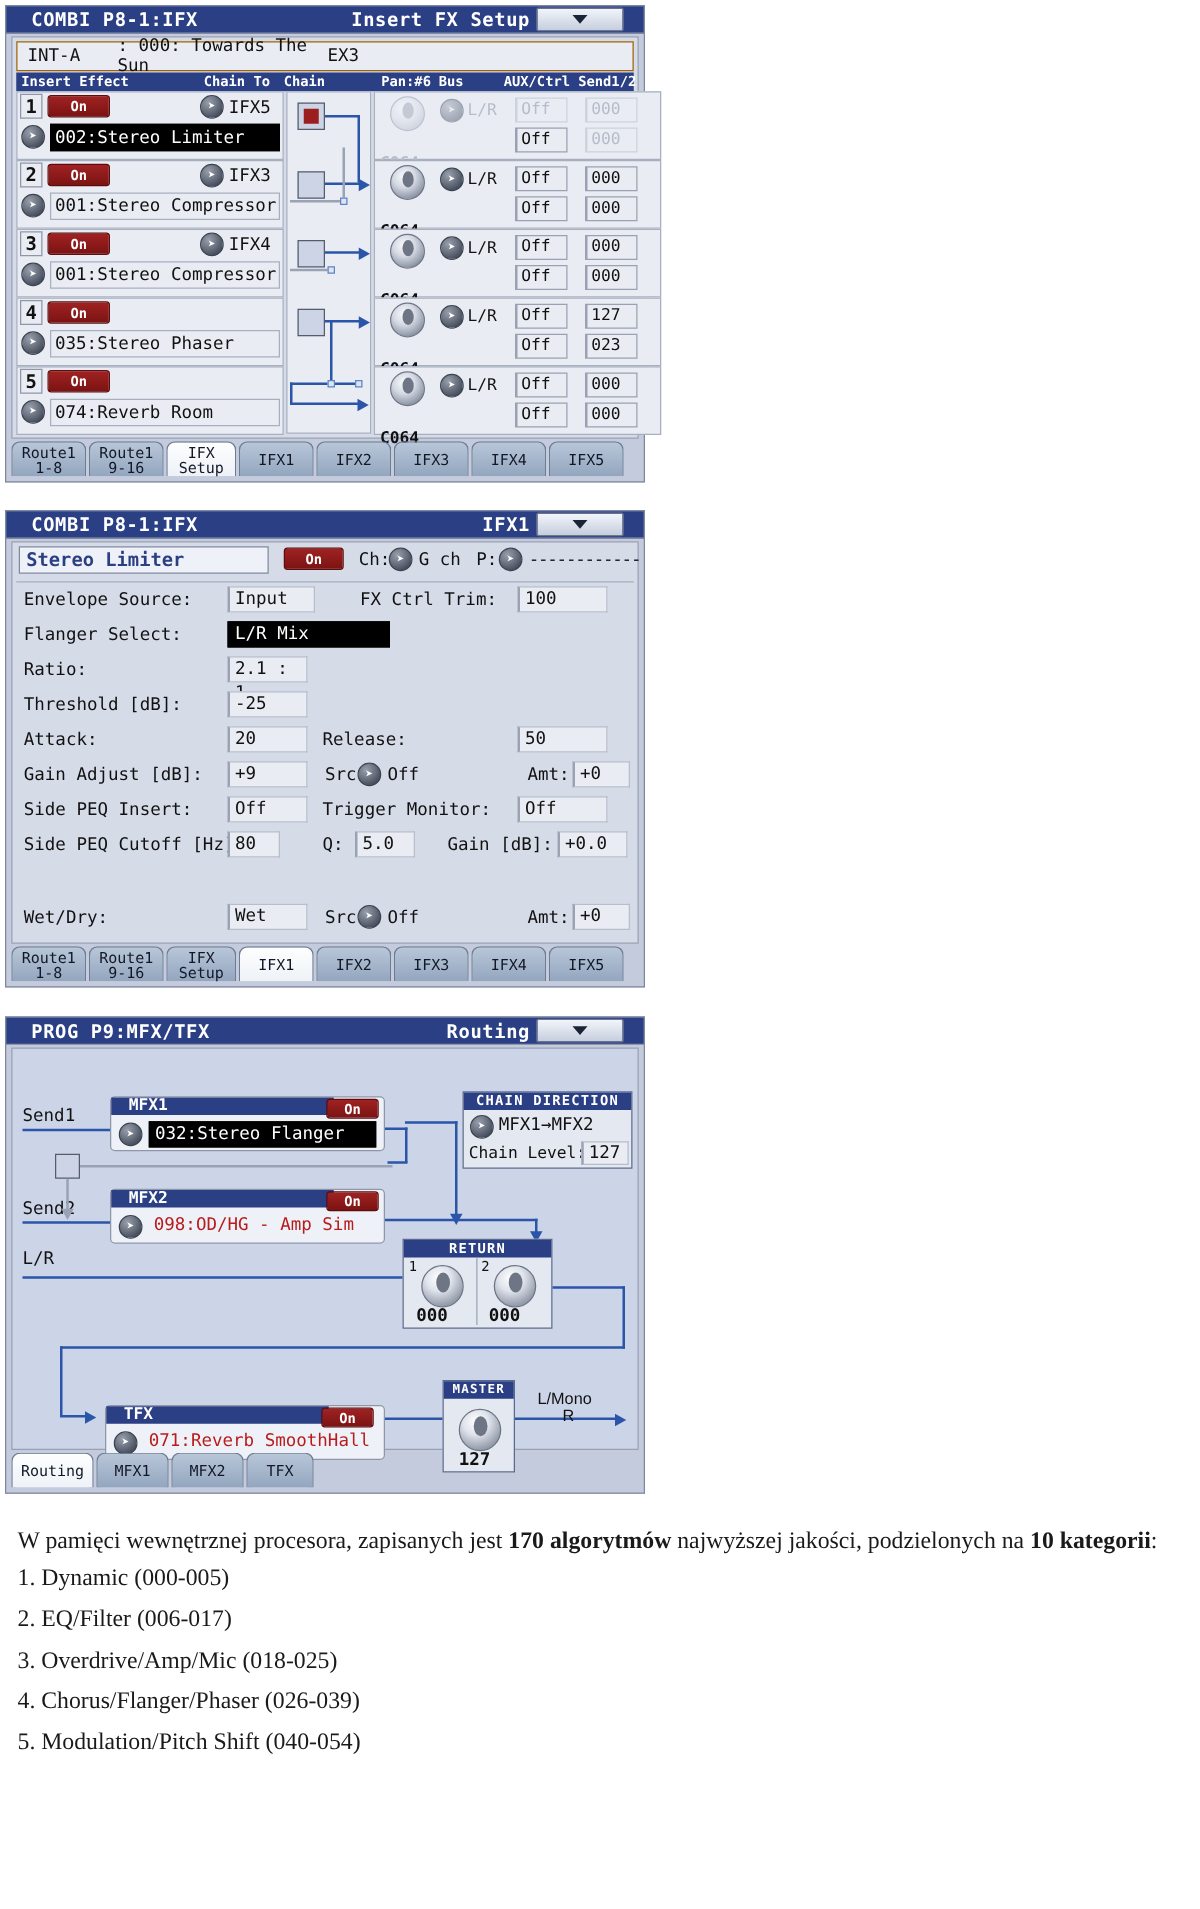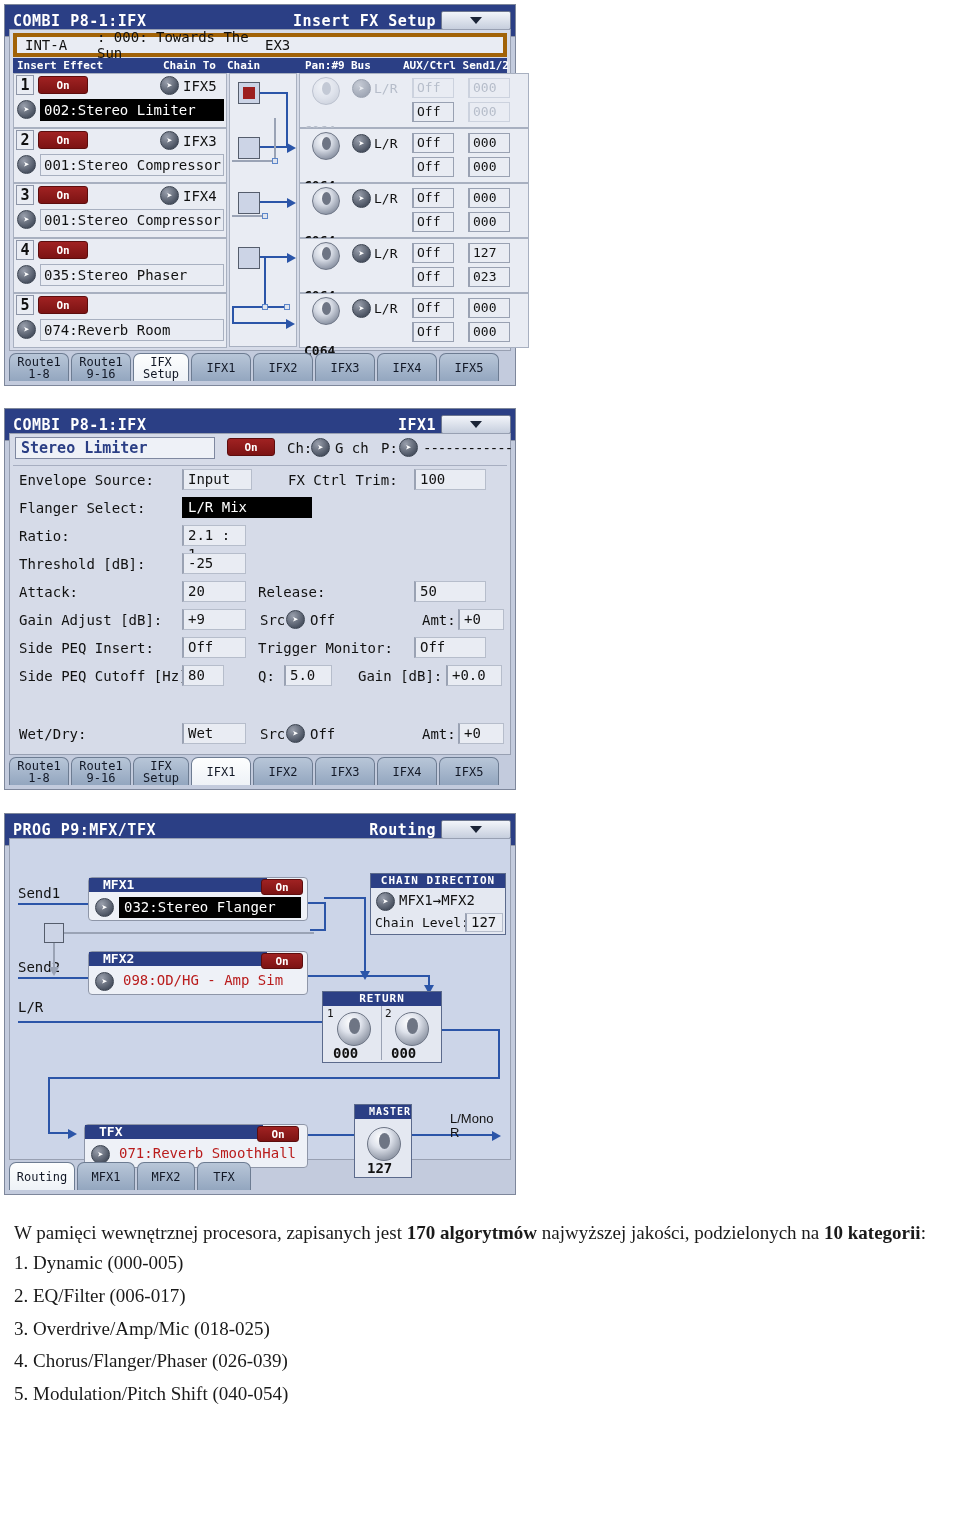--- a/index.html
+++ b/index.html
@@ -10,44 +10,44 @@
   }
   
   .lcd{
     position:absolute;
     background:#c3cbdd;
     border:1px solid #7e879b;
     font-family:"DejaVu Sans Mono",monospace;
     box-sizing:border-box;
   }
   .lcd .titlebar{
-    height:32px;background:#2b3f85;
+    height:22px;background:#2b3f85;
     display:flex;align-items:center;
     color:#ffffff;font-weight:bold;font-size:15px;
-    letter-spacing:0.5px;padding:0 4px;
+    letter-spacing:0.5px;padding:0 16px;
     box-sizing:border-box;
     border-bottom:1px solid #8f97aa;
   }
   .lcd .titlebar .t-left{flex:0 0 auto;padding-left:4px;}
   .lcd .titlebar .t-right{margin-left:auto;display:flex;align-items:center;gap:3px;}
   .lcd .titlebar .t-page{padding-right:2px;}
   .menu-btn{
     width:68px;height:17px;background:linear-gradient(#f2f5fa,#c6cedd);
     border:1px solid #6d7governed;border:1px solid #6d7790;border-radius:2px;
     display:flex;align-items:center;justify-content:center;
     color:#111;font-size:11px;
   }
   .chev{width:0;height:0;border-left:6px solid transparent;border-right:6px solid transparent;border-top:7px solid #1b2436;}
   .body-area{position:absolute;left:4px;right:4px;top:24px;bottom:34px;
       background:#d6dbe8;border:1px solid #98a0b2;box-sizing:border-box;}
 
   
   .hdr-prog{
     position:absolute;left:3px;right:3px;top:3px;height:24px;
-    background:#e9ecf3;border:4px solid #a16207;box-sizing:border-box;
+    background:#e9ecf3;border:1px solid #a16207;box-sizing:border-box;
     display:flex;align-items:center;color:#111;font-size:14px;
   }
   .hdr-prog .c1{margin-left:8px;width:72px;}
   .hdr-prog .c2{width:168px;}
   .hdr-prog .c3{}
   .colhead{
     position:absolute;left:3px;right:3px;top:28px;height:15px;
     background:#2b3f85;color:#fff;font-size:11px;font-weight:bold;
     box-sizing:border-box;
   }
@@ -185,21 +185,21 @@
     <div class="hdr-prog">
       <span class="c1">INT-A</span>
       <span class="c2">: 000: Towards The Sun</span>
       <span class="c3">EX3</span>
     </div>
 
     <div class="colhead">
       <span style="left:4px;">Insert Effect</span>
       <span style="left:150px;">Chain To</span>
       <span style="left:214px;">Chain</span>
-      <span style="left:292px;">Pan:#9</span>
+      <span style="left:292px;">Pan:#6</span>
       <span style="left:338px;">Bus</span>
       <span style="left:390px;">AUX/Ctrl Send1/2</span>
     </div>
 
     <div class="ifxgrid">
 
       <div class="chaincol">
         <div class="chainbox on" style="left:8px;top:8px;"></div>
         <div class="chainbox" style="left:8px;top:63px;"></div>
         <div class="chainbox" style="left:8px;top:118px;"></div>
@@ -553,26 +553,26 @@
     <div class="wire" style="left:38px;top:238px;width:452px;height:2px;"></div>
     <div class="wire" style="left:38px;top:238px;width:2px;height:56px;"></div>
     <div class="arrowR" style="left:58px;top:290px;"></div>
     <div class="wire" style="left:38px;top:293px;width:22px;height:2px;"></div>
 
     <div class="wire" style="left:298px;top:295px;width:48px;height:2px;"></div>
     <div class="wire" style="left:400px;top:295px;width:84px;height:2px;"></div>
     <div class="arrowR" style="left:482px;top:292px;"></div>
 
     <div class="grpbox" style="left:344px;top:265px;width:58px;height:74px;">
-      <div class="grphdr" style="font-size:10px;text-align:right;">MASTER</div>
+      <div class="grphdr" style="font-size:10px;">MASTER</div>
       <div class="bigknob" style="left:12px;top:22px;"></div>
       <span class="lbl" style="left:12px;top:55px;font-size:14px;font-weight:bold;">127</span>
     </div>
 
-    <span class="lbl" style="left:440px;top:272px;font-size:13px;font-family:'Liberation Sans',sans-serif;">L/Mono</span>
+    <span class="lbl" style="left:420px;top:272px;font-size:13px;font-family:'Liberation Sans',sans-serif;">L/Mono</span>
     <span class="lbl" style="left:440px;top:286px;font-size:13px;font-family:'Liberation Sans',sans-serif;">R</span>
   </div>
 
   <div class="tabs" id="tabs3">
       <div class="tab active" style="width: 66px;">
         <span>Routing</span>
       </div>
       <div class="tab" style="width: 58px;">
         <span>MFX1</span>
       </div>

